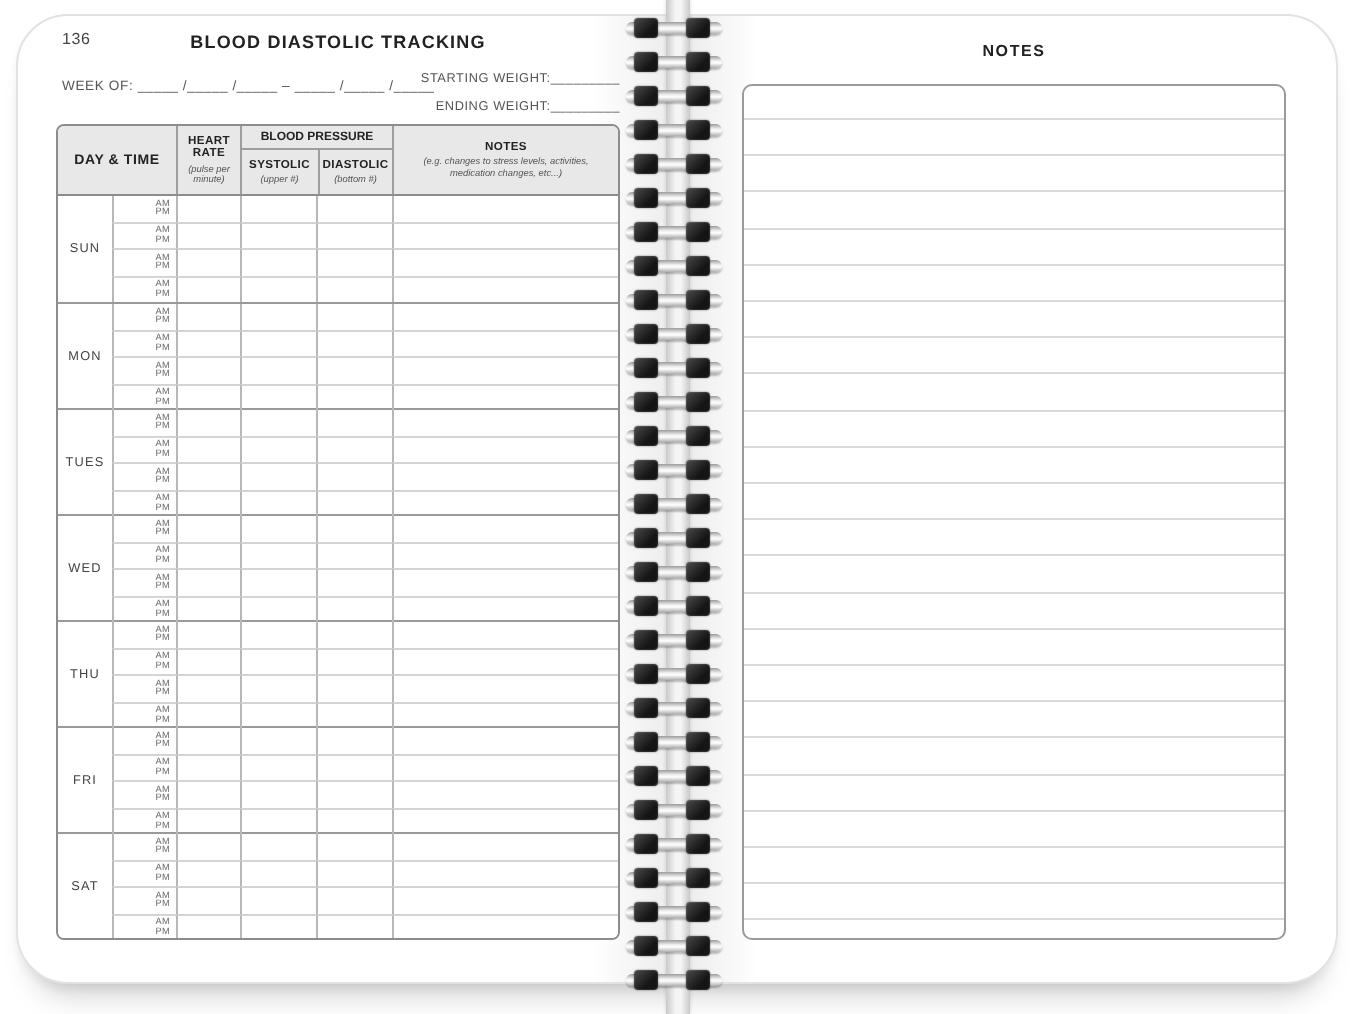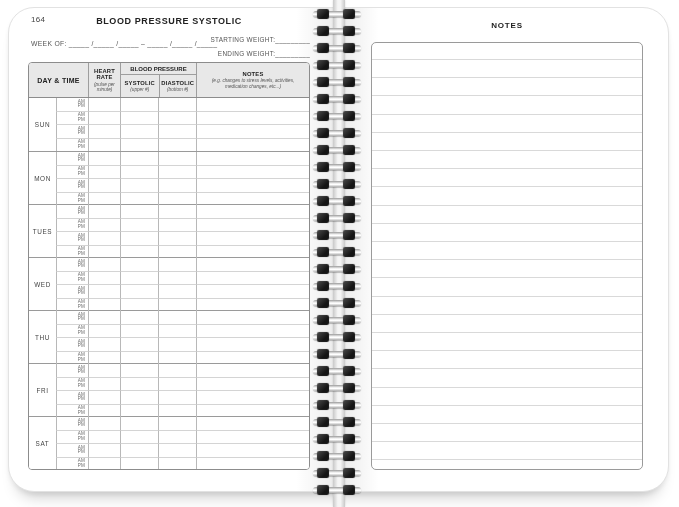--- a/index.html
+++ b/index.html
@@ -77,22 +77,22 @@
 </style>
 </head>
 <body>
 
 <div class="stage">
 
   <div class="book"></div>
   <div class="page-shade-left"></div>
   <div class="page-shade-right"></div>
 
-  <div class="pagenum">164</div>
-  <div class="lp-title">BLOOD PRESSURE SYSTOLIC</div>
+  <div class="pagenum">136</div>
+  <div class="lp-title">BLOOD DIASTOLIC TRACKING</div>
 
   <div class="weekof">
     <span>WEEK OF:</span>
     <span>_____ /_____ /_____</span>
     <span>–</span>
     <span>_____ /_____ /_____</span>
   </div>
 
   <div class="weights">
     <div>

